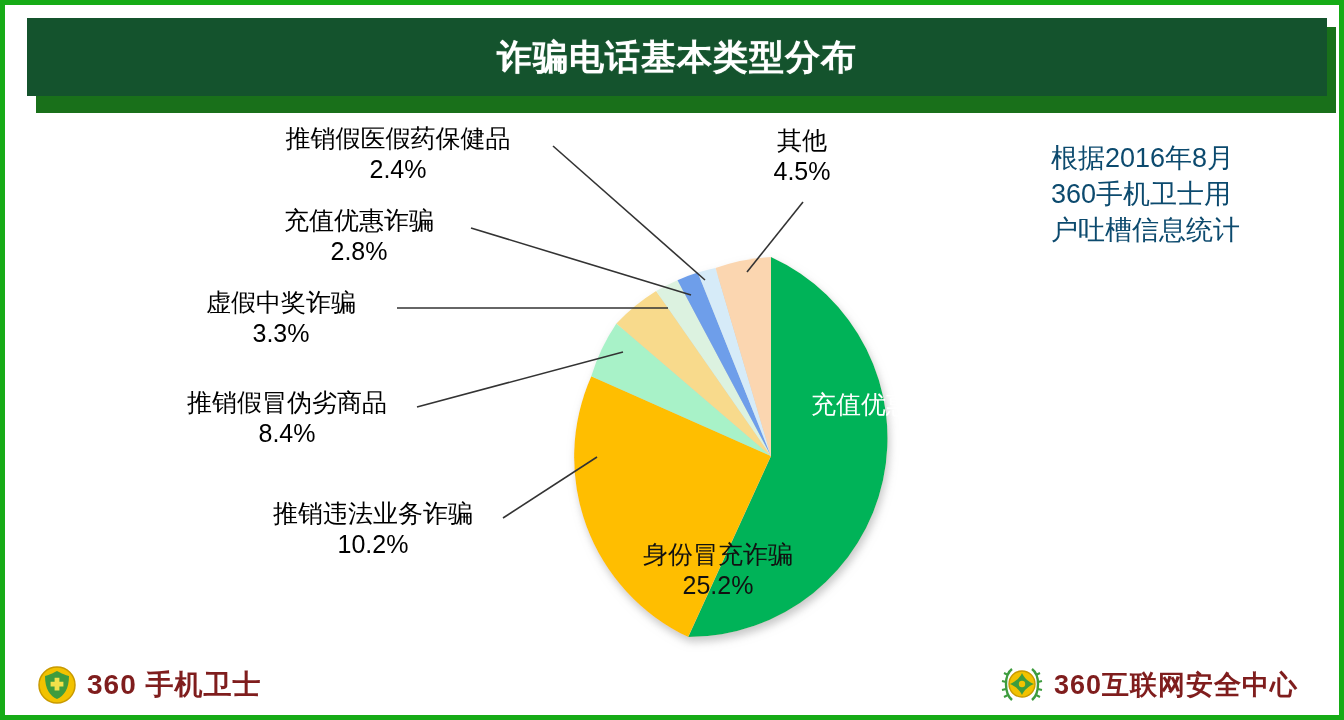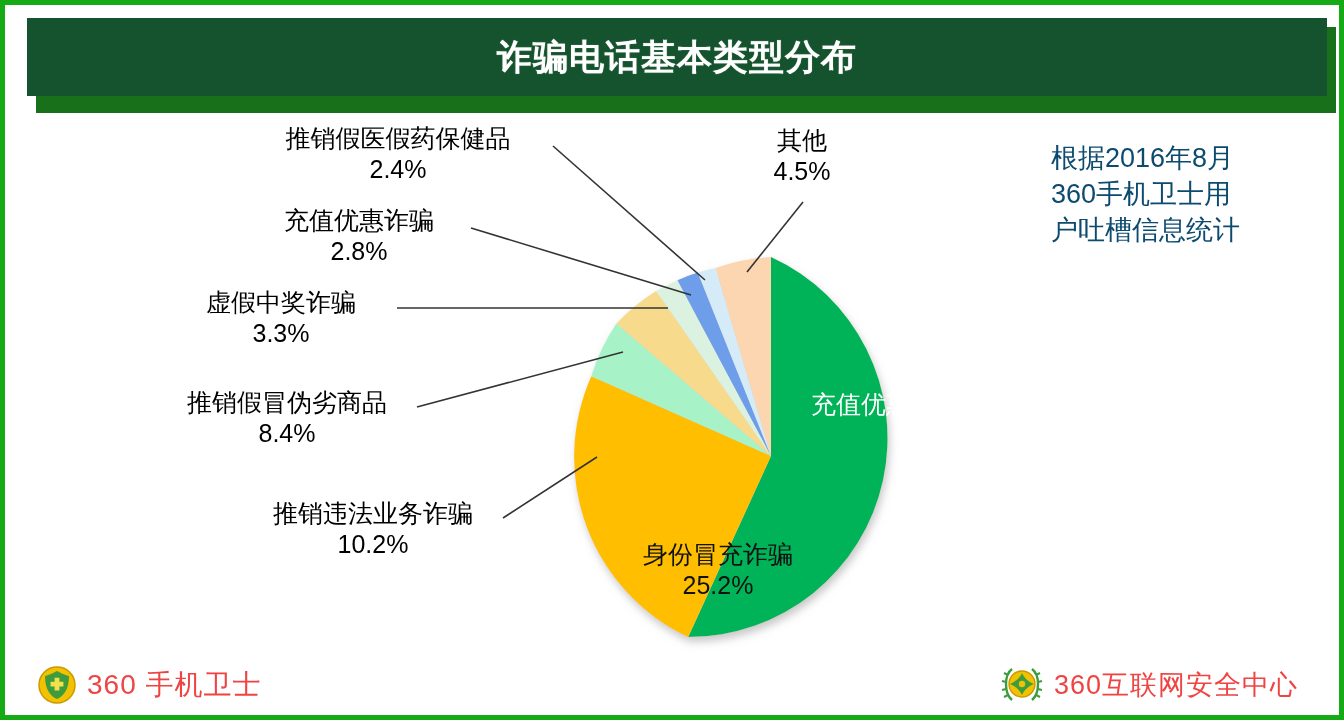--- a/index.html
+++ b/index.html
@@ -57,21 +57,21 @@
     position:absolute;left:1046px;top:136px;
     font-size:27px;line-height:1.33;color:#0c4a6e;
     white-space:nowrap;
   }
   
   #footer{position:absolute;left:0;top:652px;width:1344px;height:68px;}
   .logo{position:absolute;display:flex;align-items:center;}
   #logo-left{left:32px;top:8px;}
   #logo-right{left:995px;top:6px;}
   .logo-text{
-    color:#ef4444;font-weight:normal;white-space:nowrap;
+    color:#7f1d1d;font-weight:bold;white-space:nowrap;
     letter-spacing:1px;
   }
   #logo-left .logo-text{font-size:28px;}
   #logo-right .logo-text{font-size:27px;}
   .logo-mark{margin-right:10px;display:block;}
 </style>
 </head>
 <body>
 
 <div id="page-frame">

